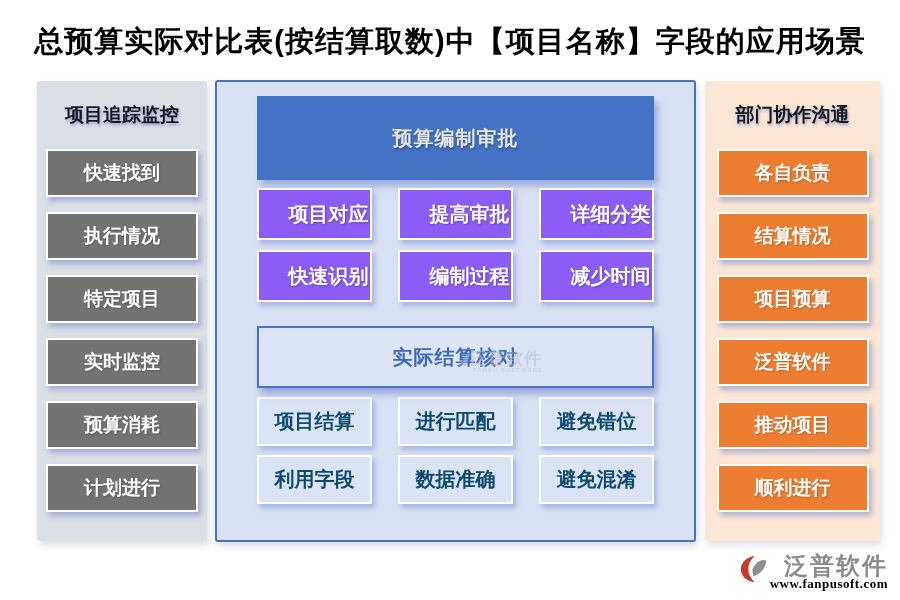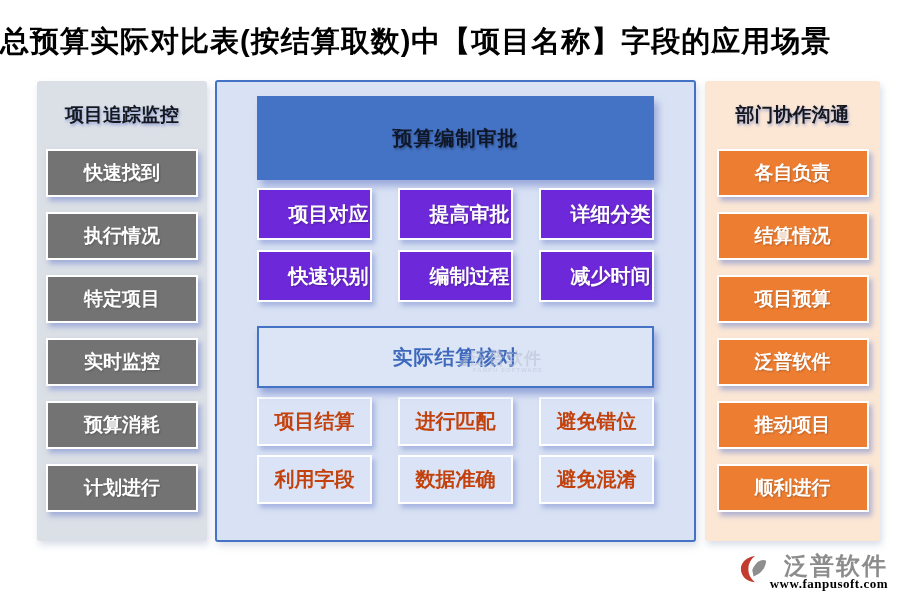--- a/index.html
+++ b/index.html
@@ -2,21 +2,21 @@
 <html><head>
 <meta charset="utf-8">
 <style>
   html,body{margin:0;padding:0;background:#ffffff;}
   .canvas{
     position:relative;width:900px;height:600px;background:#ffffff;overflow:hidden;
     font-family:"Liberation Sans","DejaVu Sans",sans-serif;
   }
   .title{
     position:absolute;top:22px;left:0;width:100%;margin:0;
-    font-size:29px;font-weight:bold;color:#000000;letter-spacing:1px;
+    text-align:center;font-size:29px;font-weight:bold;color:#000000;letter-spacing:1px;
   }
   .panel{position:absolute;border-radius:3px;box-shadow:2px 4px 7px rgba(150,160,190,.35);}
   .panel-left{left:37px;top:81px;width:170px;height:460px;background:#dbdfe6;}
   .panel-center{
     left:215px;top:80px;width:481px;height:462px;background:#d9e2f4;
     border:2px solid #4472c4;box-sizing:border-box;
   }
   .panel-right{left:705px;top:81px;width:175px;height:460px;background:#fce7d5;}
 
   .panel-header{
@@ -33,41 +33,41 @@
   }
   .teal{background:#737373;}
   .orange{background:#ed7d31;}
 
   .center-inner{padding:14px 40px 0;}
   .big-header{
     display:flex;align-items:center;justify-content:center;
     font-size:20px;font-weight:bold;letter-spacing:1px;
   }
   .blue-header{
-    height:84px;background:#4472c4;color:#0f172a;
+    height:84px;background:#4472c4;color:#e5e5e5;
     box-shadow:4px 6px 7px rgba(105,125,200,.55);
     text-shadow:1px 2px 2px rgba(0,0,0,.25);
   }
   .light-header{
     height:62px;margin-top:24px;background:#dce5f6;border:2px solid #4472c4;
     box-sizing:border-box;color:#3e68bc;position:relative;
     box-shadow:3px 6px 7px rgba(105,125,200,.6);
   }
   .grid{display:grid;grid-template-columns:repeat(3,1fr);column-gap:26px;}
   .grid-top{margin-top:8px;row-gap:10px;}
   .grid-top .chip{height:52px;}
   .grid-bottom{margin-top:9px;row-gap:9px;}
   .grid-bottom .chip{height:49px;}
   .chip{
     display:flex;align-items:center;justify-content:center;box-sizing:border-box;
     font-size:20px;font-weight:bold;border:2px solid #ffffff;
     box-shadow:3px 4px 5px rgba(115,135,205,.5);
   }
-  .chip-blue{background:#6d28d9;color:#ffffff;text-shadow:1px 1px 2px rgba(0,0,0,.25);padding-left:28px;}
-  .chip-light{background:#dbe4f6;color:#c2410c;}
+  .chip-blue{background:#8b5cf6;color:#ffffff;text-shadow:1px 1px 2px rgba(0,0,0,.25);padding-left:28px;}
+  .chip-light{background:#dbe4f6;color:#0c4a6e;}
 
   .watermark{
     position:absolute;left:200px;top:22px;opacity:.55;line-height:1;
     display:flex;flex-direction:column;align-items:flex-start;pointer-events:none;
   }
   .wm-row{display:flex;align-items:center;gap:2px;}
   .wm-tri{
     width:0;height:0;border-left:9px solid transparent;
     border-bottom:14px solid #a9b5cd;transform:skewX(-12deg);
   }

